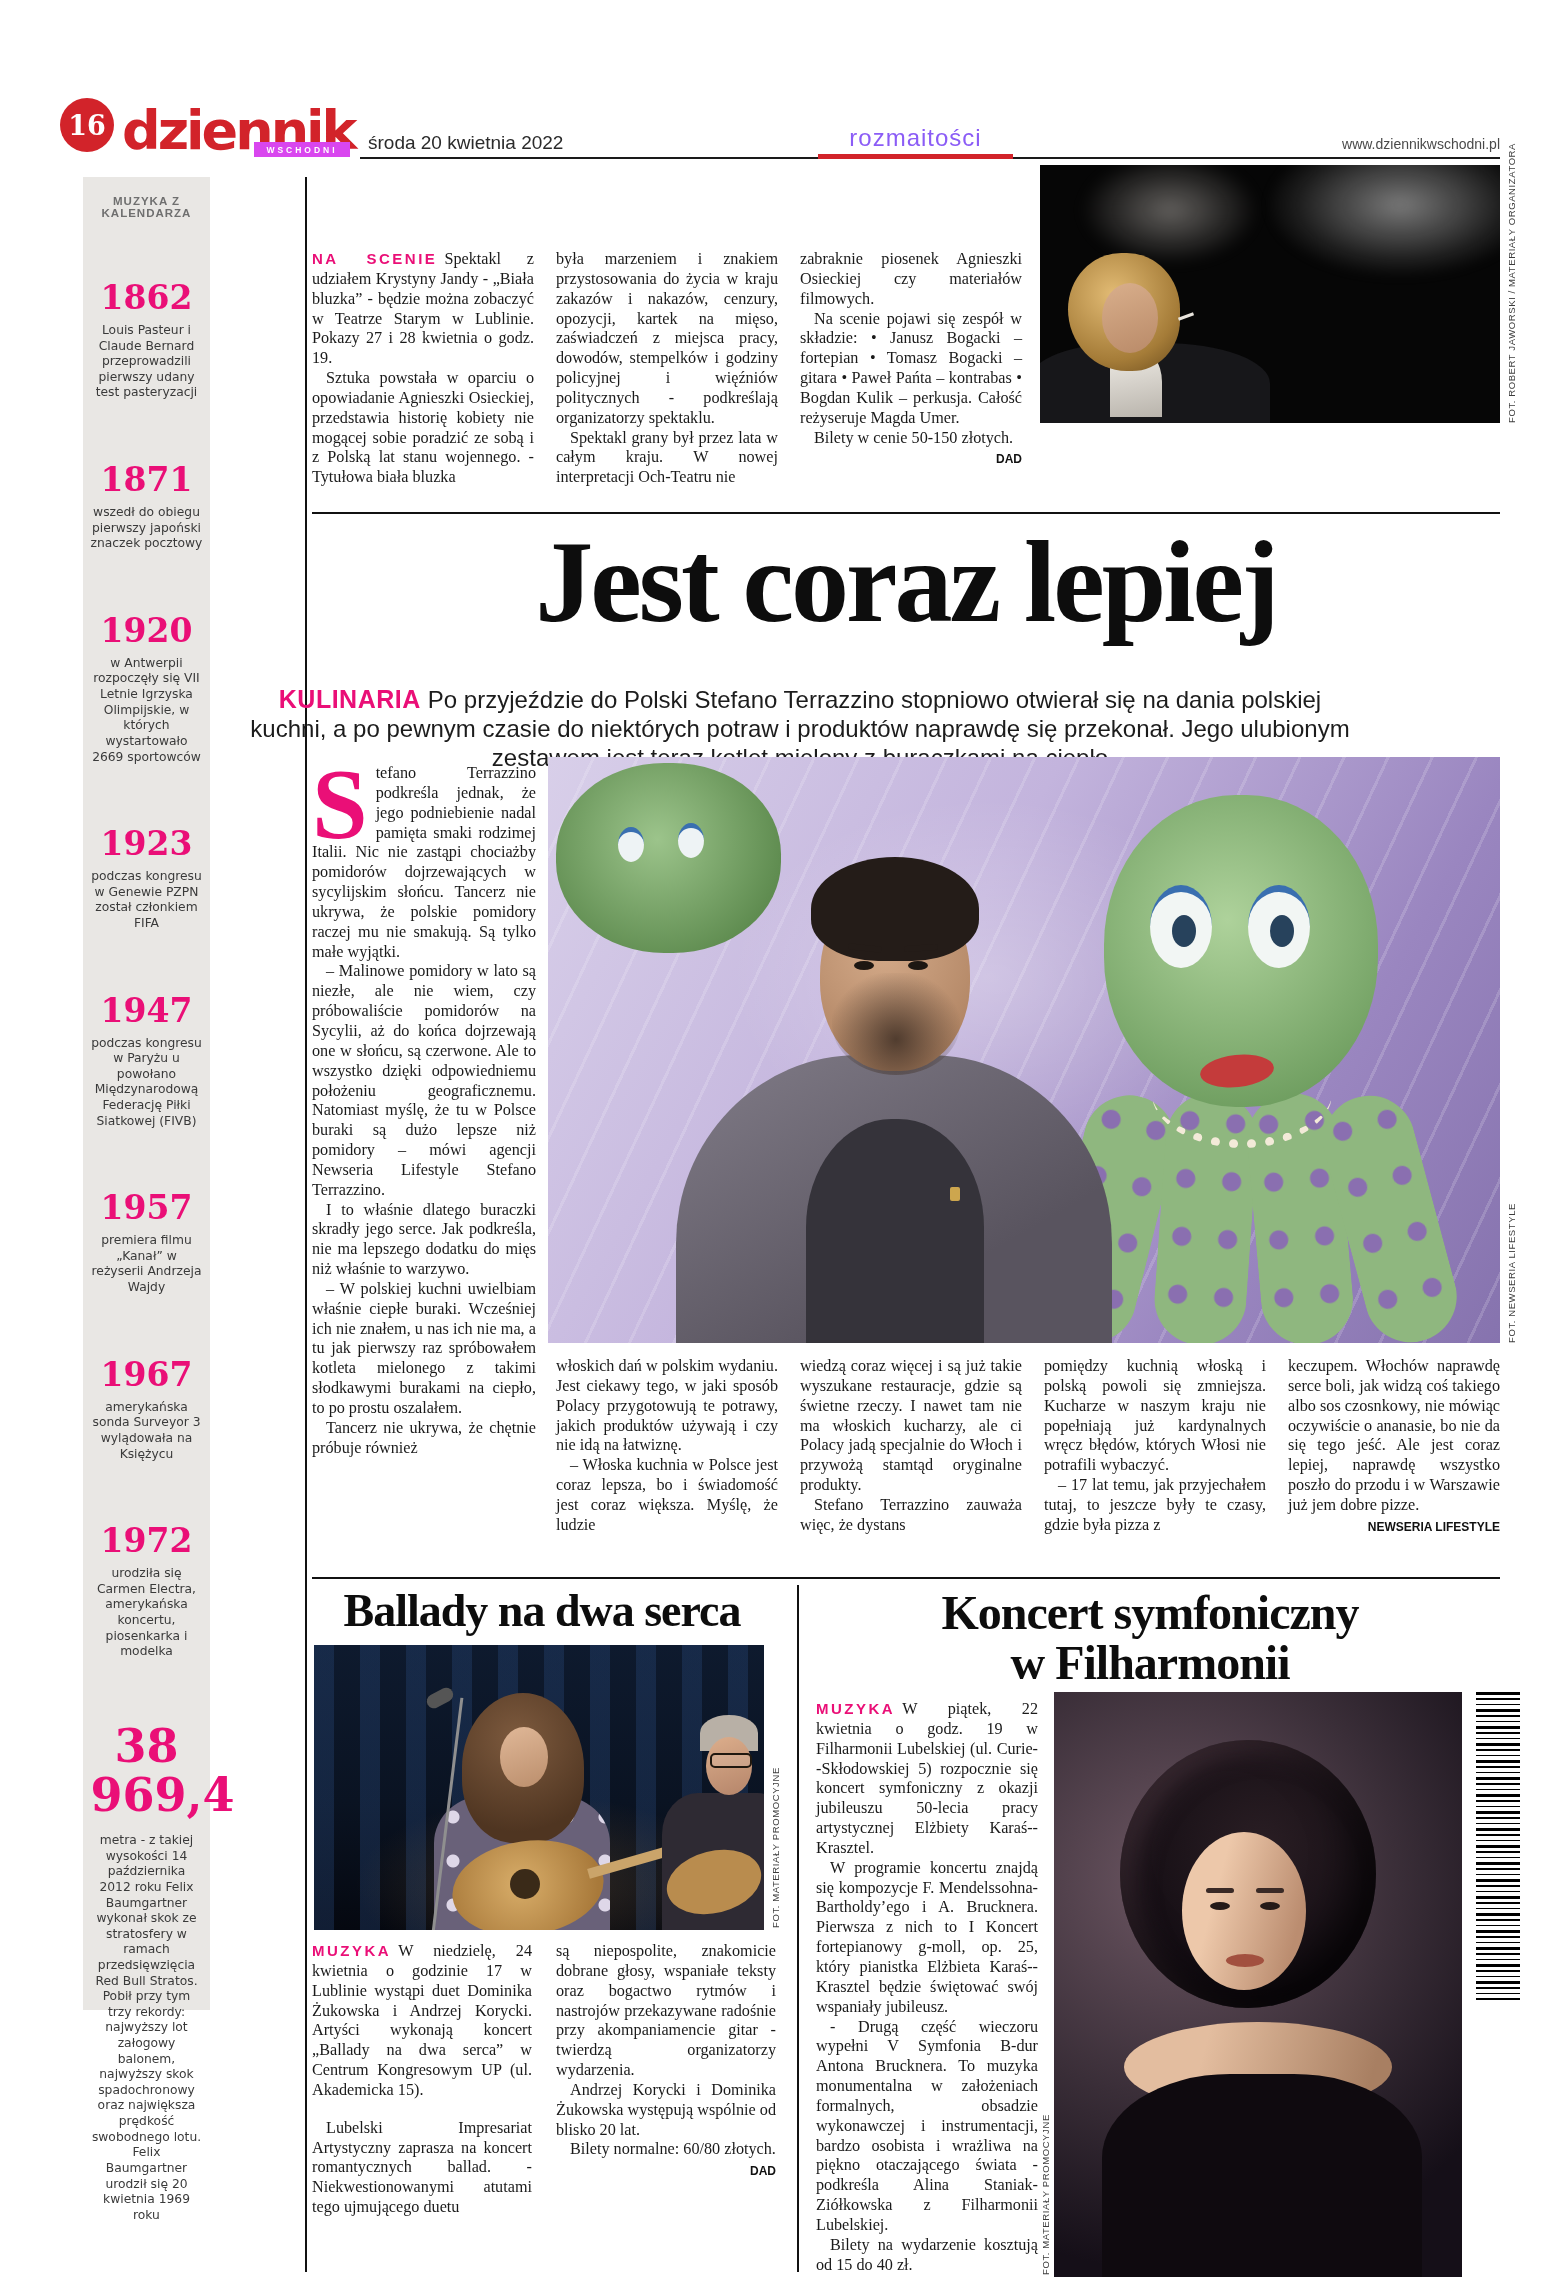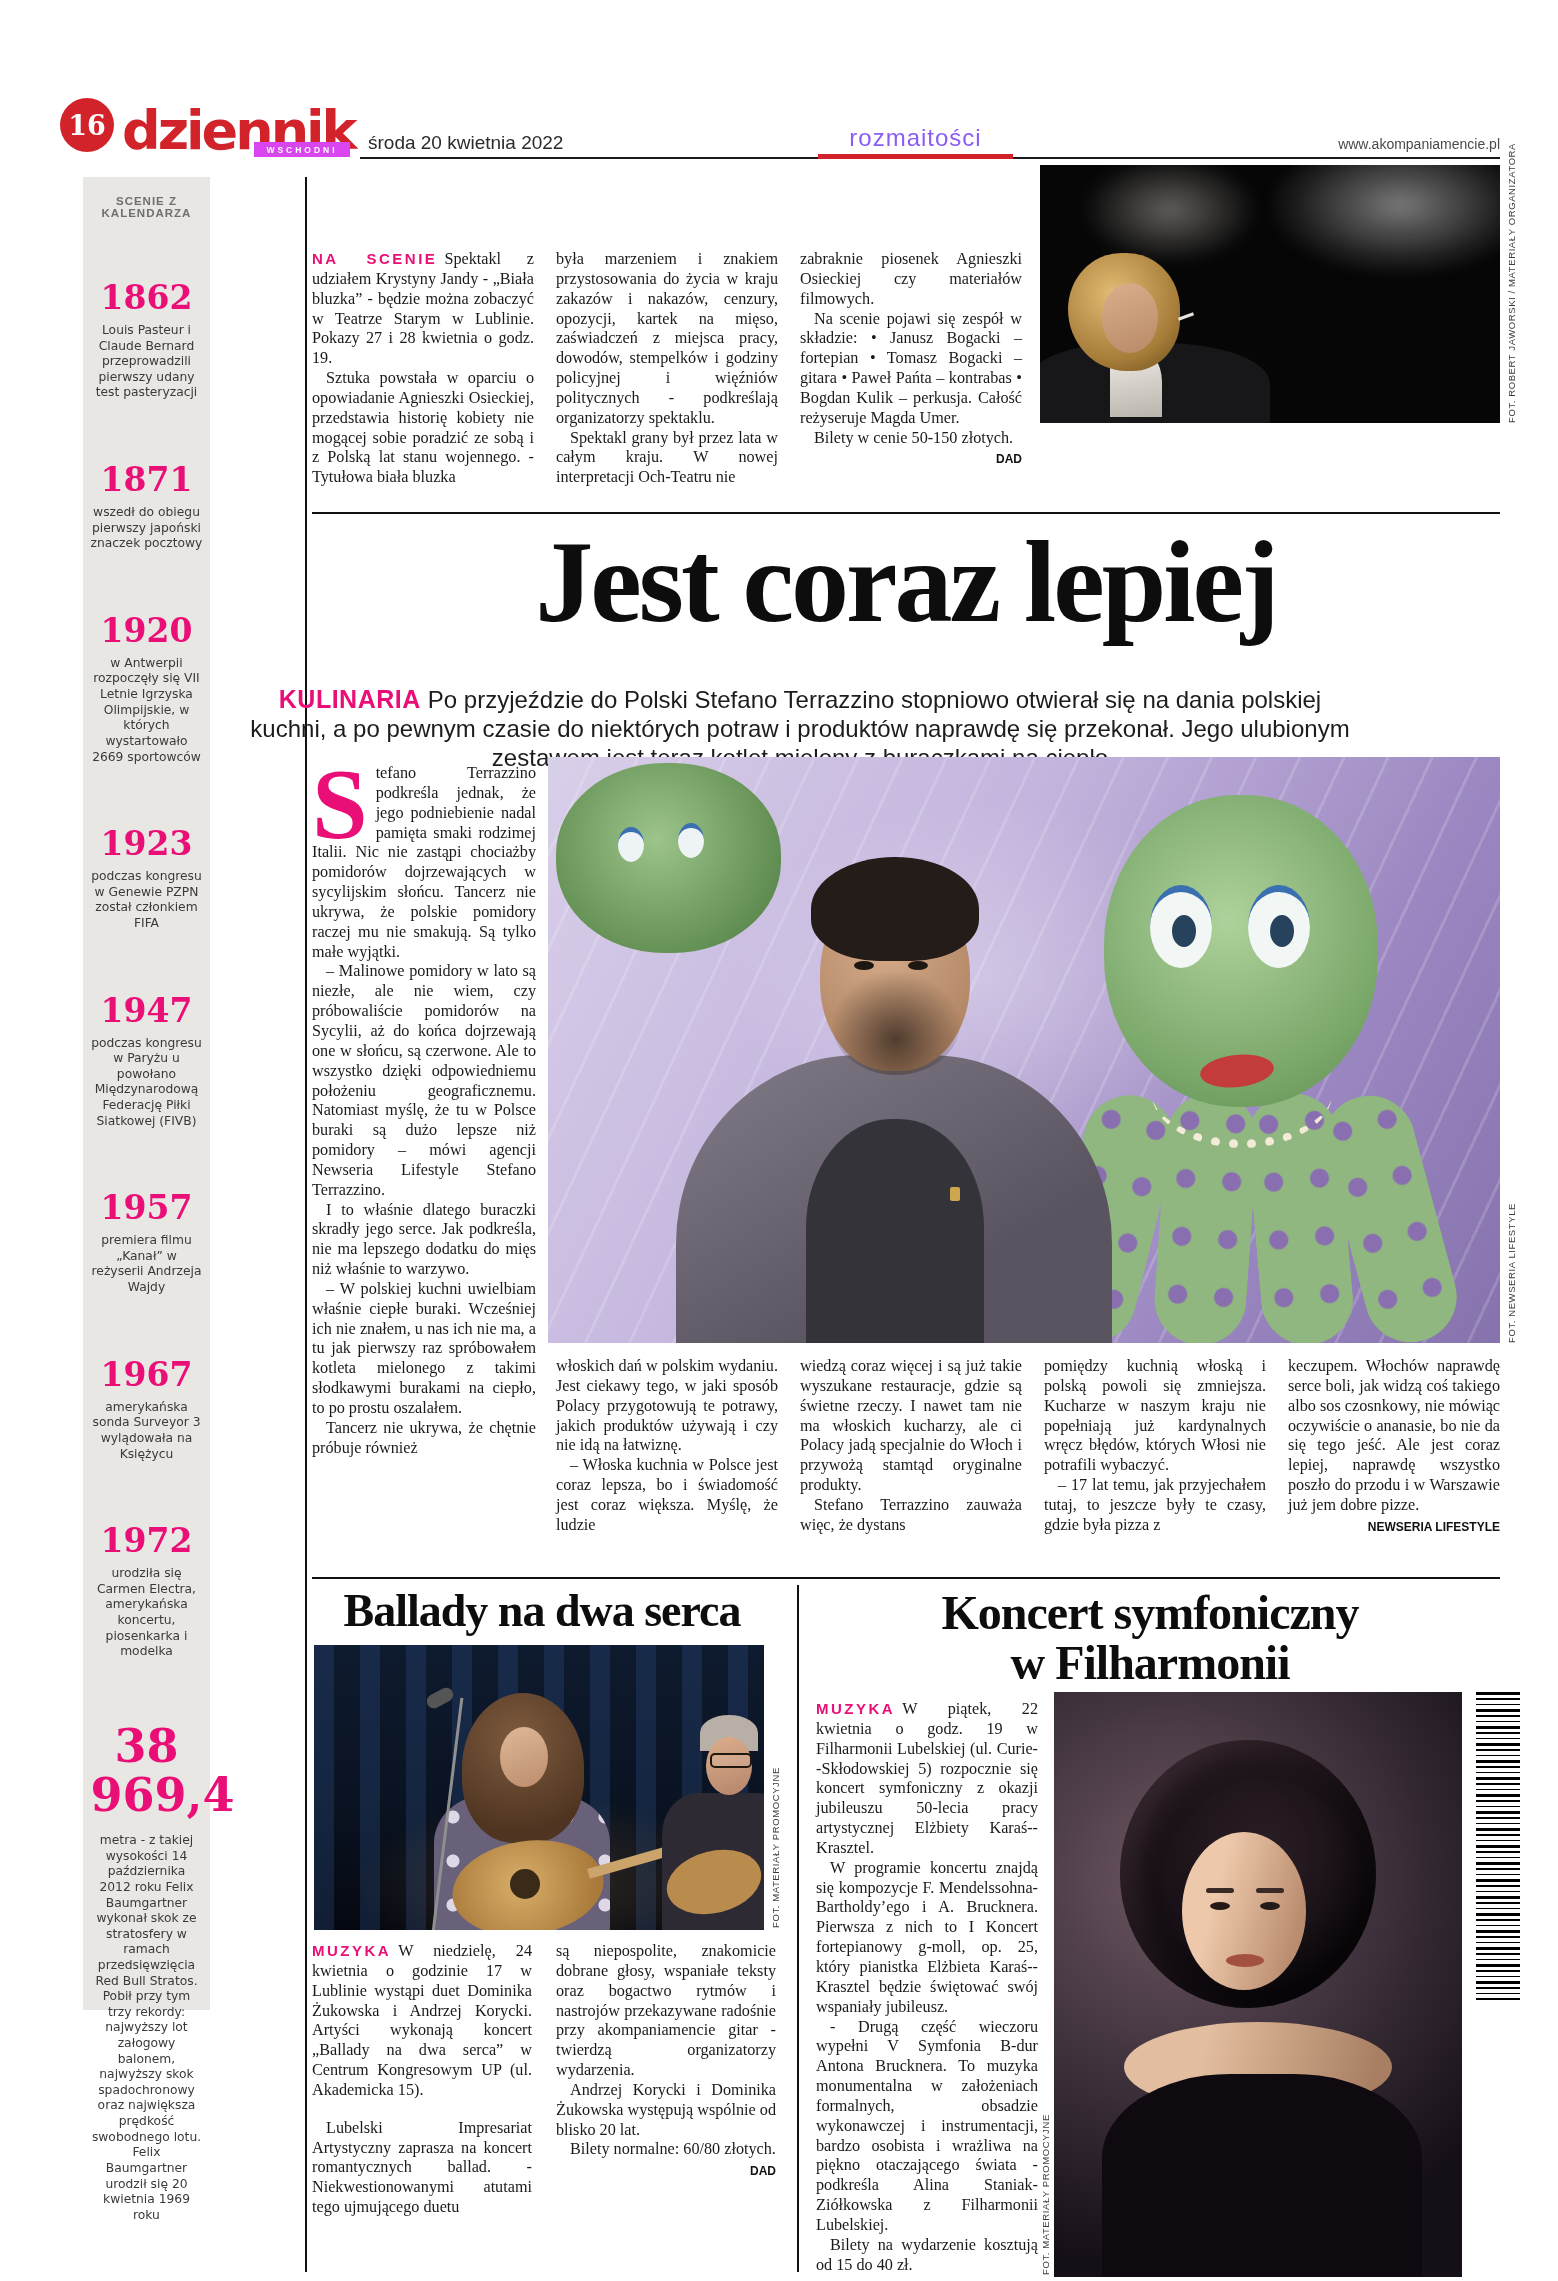--- a/index.html
+++ b/index.html
@@ -167,26 +167,26 @@
 
 <div class="page">
 
   <div class="abs pagenum" style="left:60px;top:98px;">
     <span>16</span>
   </div>
   <div class="abs logo" style="left:122px;top:104px;">dziennik</div>
   <div class="abs logobadge" style="left:254px;top:142px;width:96px;height:15px;">WSCHODNI</div>
   <div class="abs hdate" style="left:368px;top:132px;">środa 20 kwietnia 2022</div>
   <div class="abs hsection" style="left:818px;top:124px;width:195px;">rozmaitości</div>
-  <div class="abs hsite" style="left:1300px;top:136px;width:200px;">www.akompaniamencie.pl</div>
+  <div class="abs hsite" style="left:1300px;top:136px;width:200px;">www.dziennikwschodni.pl</div>
   <div class="abs hrule" style="left:360px;top:157px;width:1140px;height:2px;"></div>
   <div class="abs hrule-red" style="left:818px;top:154px;width:195px;height:5px;"></div>
 
   <div class="abs sidebar" style="left:83px;top:177px;width:127px;height:1833px;">
-    <div class="cal-title">SCENIE Z KALENDARZA</div>
+    <div class="cal-title">MUZYKA Z KALENDARZA</div>
 
     <div class="cal-entry">
       <div class="cal-year">1862</div>
       <div class="cal-text">Louis Pasteur i Claude Bernard przeprowadzili pierwszy udany test pasteryzacji</div>
     </div>
     <div class="cal-entry">
       <div class="cal-year">1871</div>
       <div class="cal-text">wszedł do obiegu pierwszy japoński znaczek pocztowy</div>
     </div>
     <div class="cal-entry">

